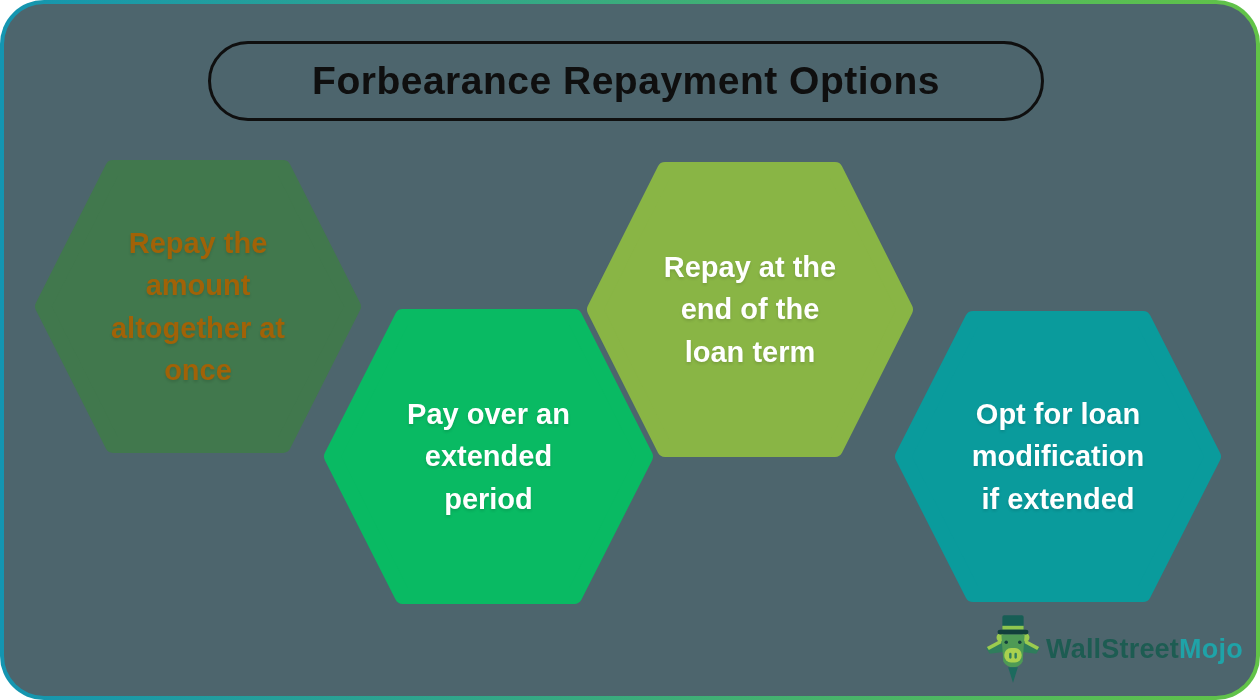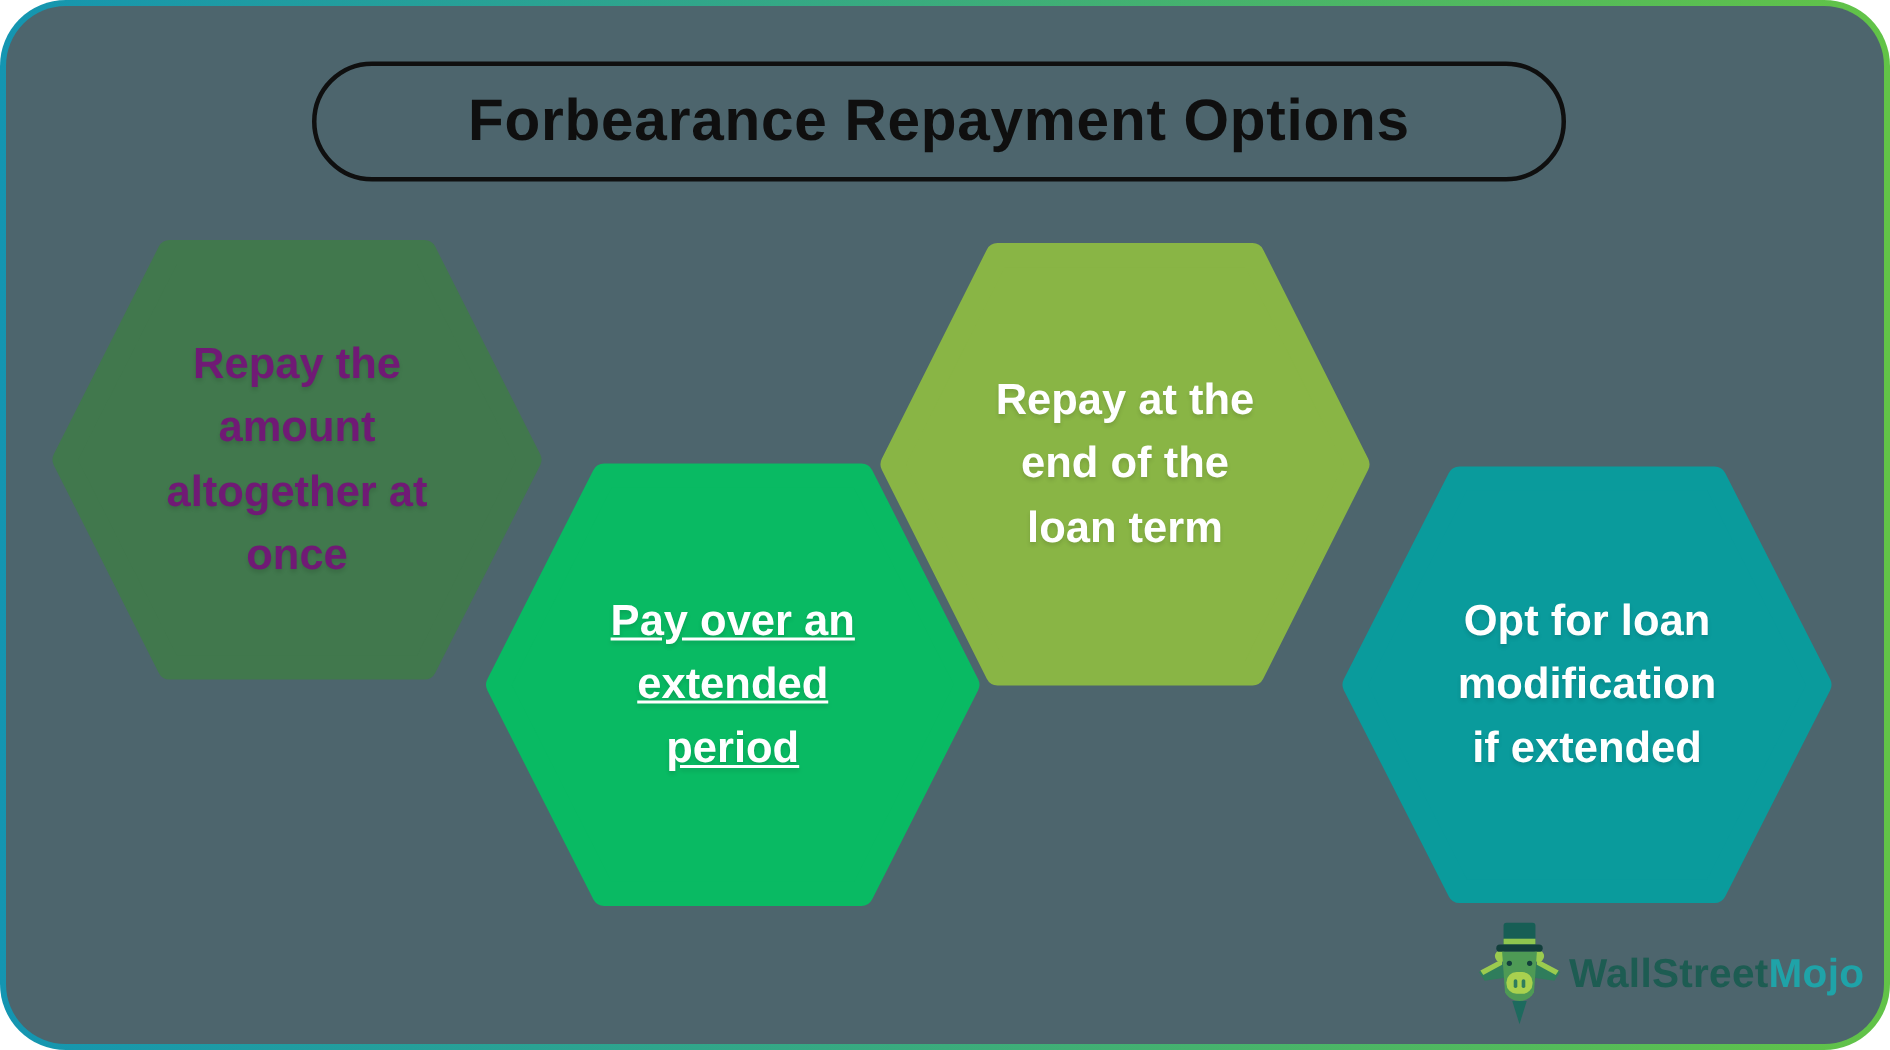--- a/index.html
+++ b/index.html
@@ -98,31 +98,31 @@
   </div>
 
   <div class="title-box" style="border-color: rgb(15, 15, 15);">
     <span class="title-text" style="color: rgb(15, 15, 15);">Forbearance Repayment Options</span>
   </div>
 
   <div class="hex hex-1">
     <svg viewBox="0 0 330 295" preserveAspectRatio="none">
       <polygon points="10,147.5 80,9 250,9 320,147.5 250,286 80,286" fill="#41784D" stroke="#41784D" stroke-width="16" stroke-linejoin="round"></polygon>
     </svg>
-    <div class="hex-text" style="color: #701a75;">Repay the
+    <div class="hex-text" style="color: #a16207;">Repay the
 amount
 altogether at
 once</div>
   </div>
 
   <div class="hex hex-2">
     <svg viewBox="0 0 330 295" preserveAspectRatio="none">
       <polygon points="10,147.5 80,9 250,9 320,147.5 250,286 80,286" fill="#09BA63" stroke="#09BA63" stroke-width="16" stroke-linejoin="round"></polygon>
     </svg>
-    <div class="hex-text" style="color: rgb(255, 255, 255); text-decoration: underline;">Pay over an
+    <div class="hex-text" style="color: rgb(255, 255, 255);">Pay over an
 extended
 period</div>
   </div>
 
   <div class="hex hex-3">
     <svg viewBox="0 0 330 295" preserveAspectRatio="none">
       <polygon points="10,147.5 80,9 250,9 320,147.5 250,286 80,286" fill="#89B545" stroke="#89B545" stroke-width="16" stroke-linejoin="round"></polygon>
     </svg>
     <div class="hex-text" style="color: rgb(255, 255, 255);">Repay at the
 end of the

